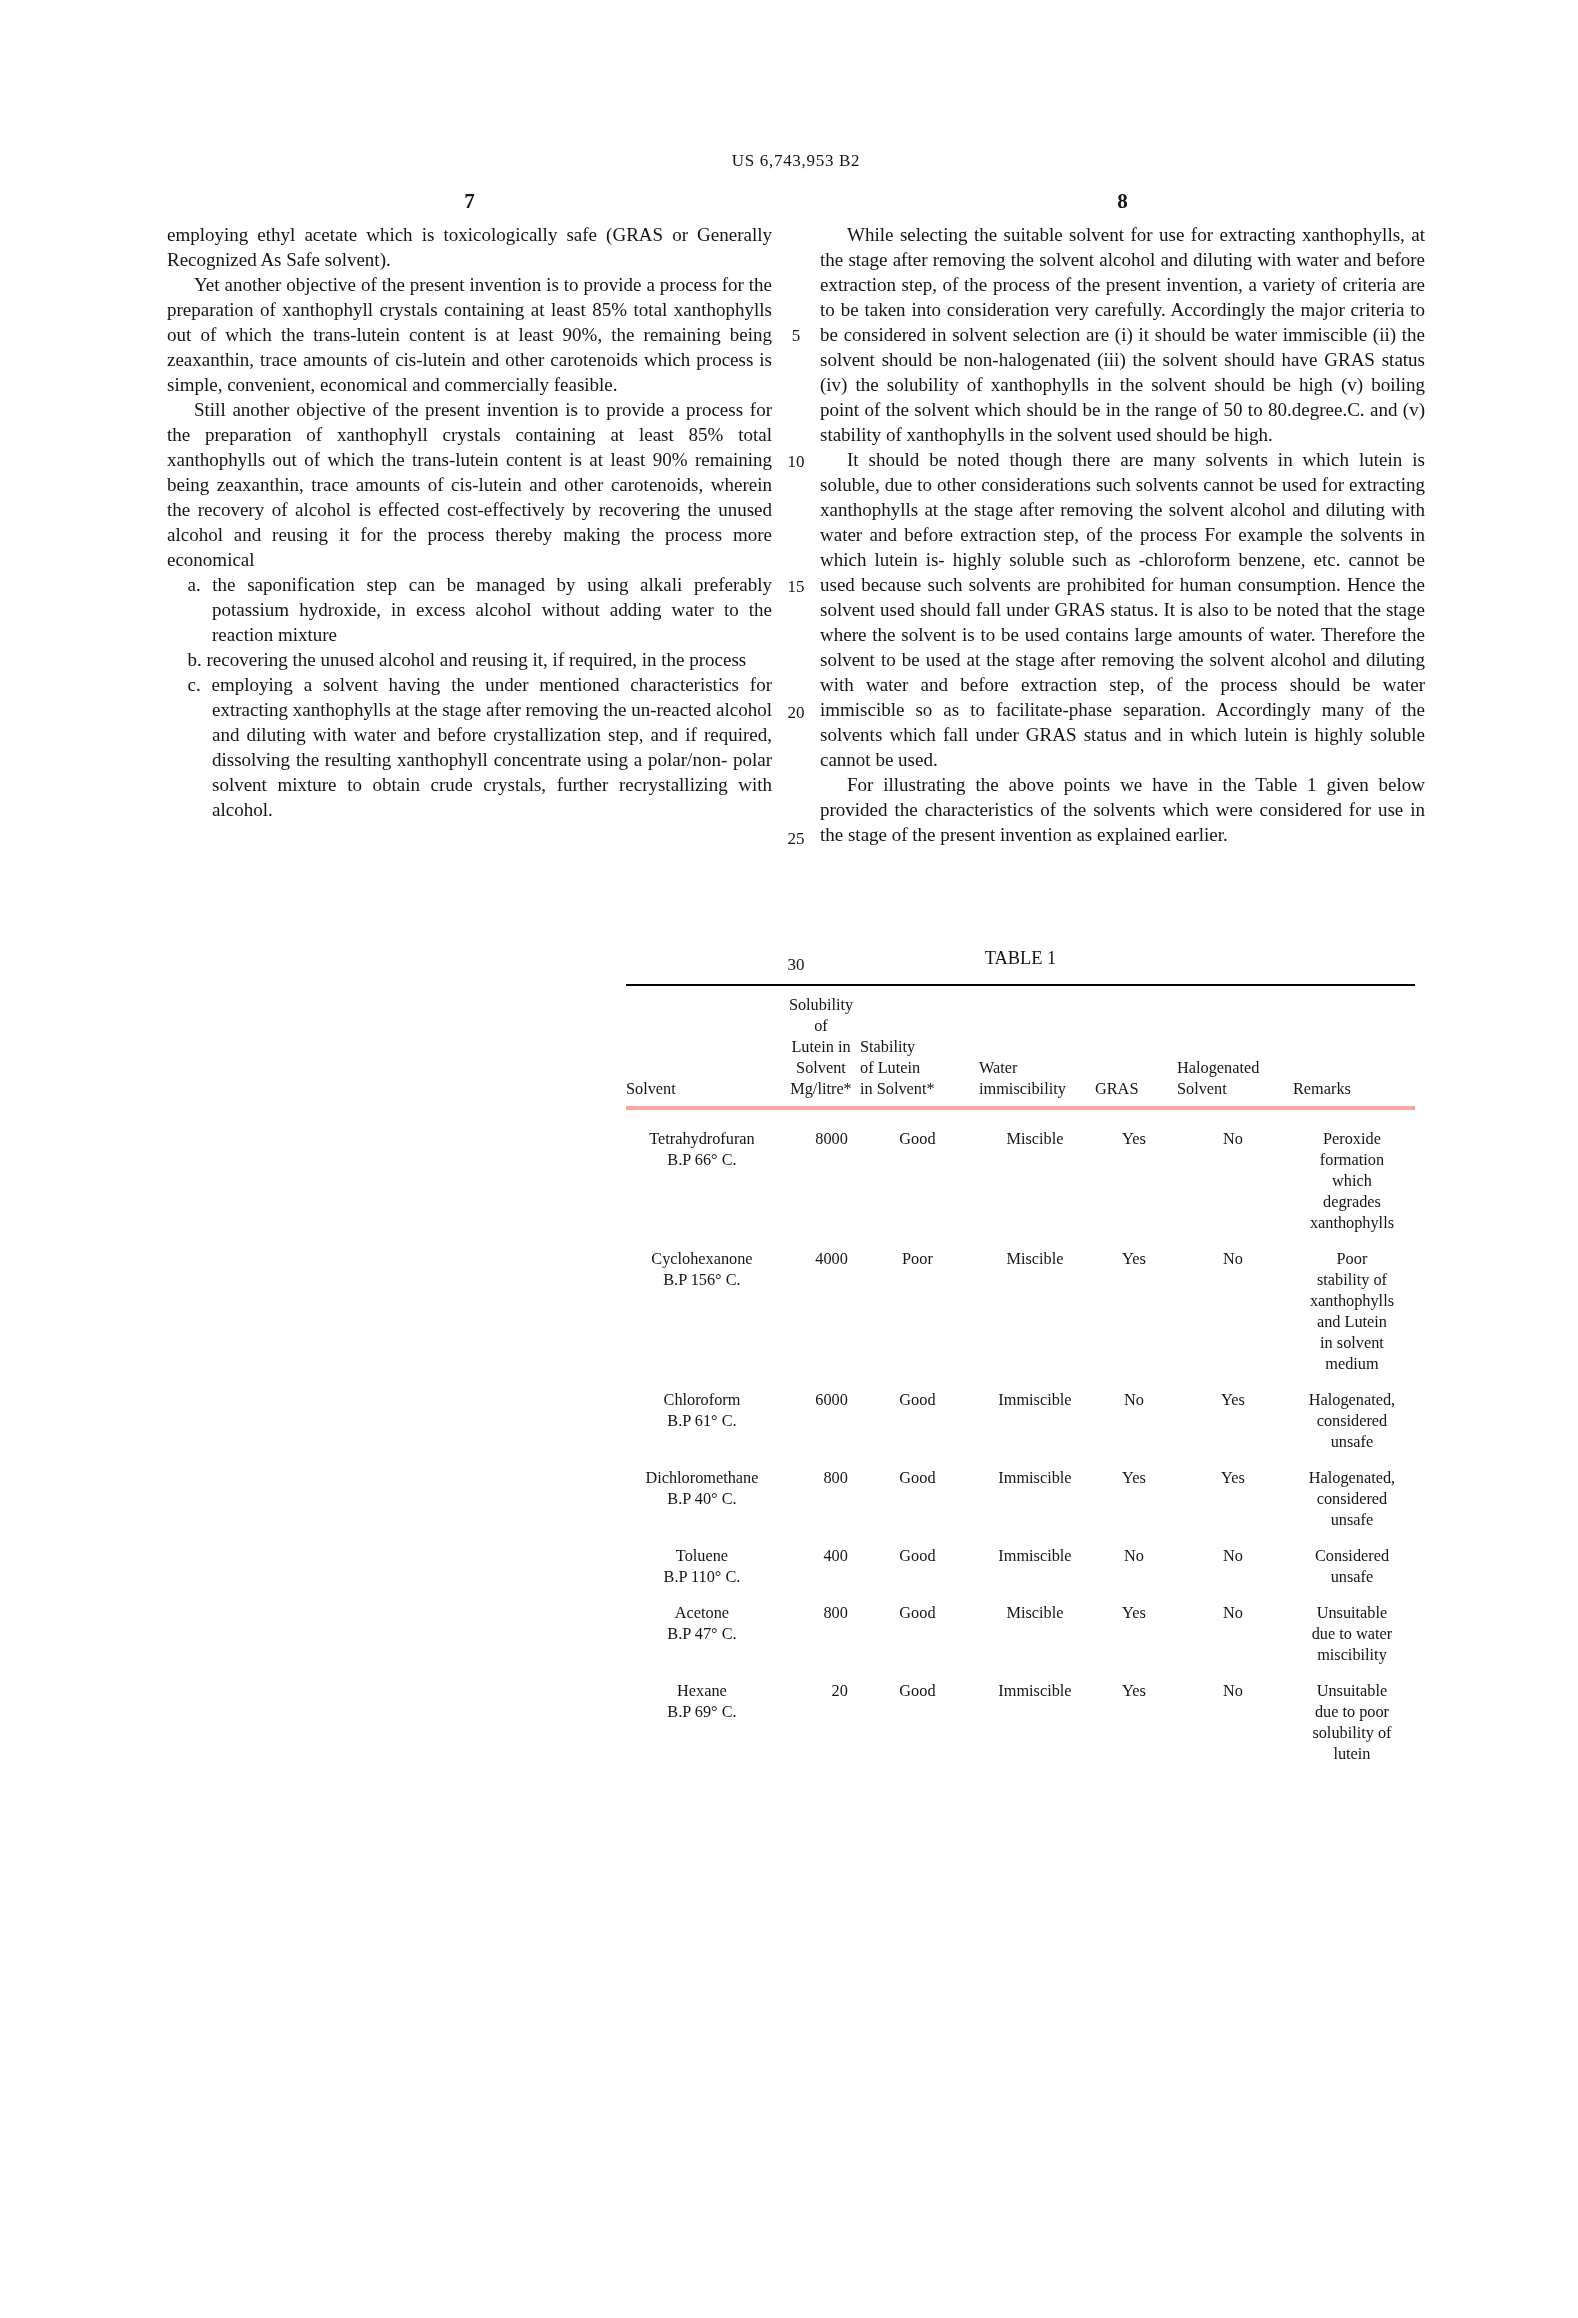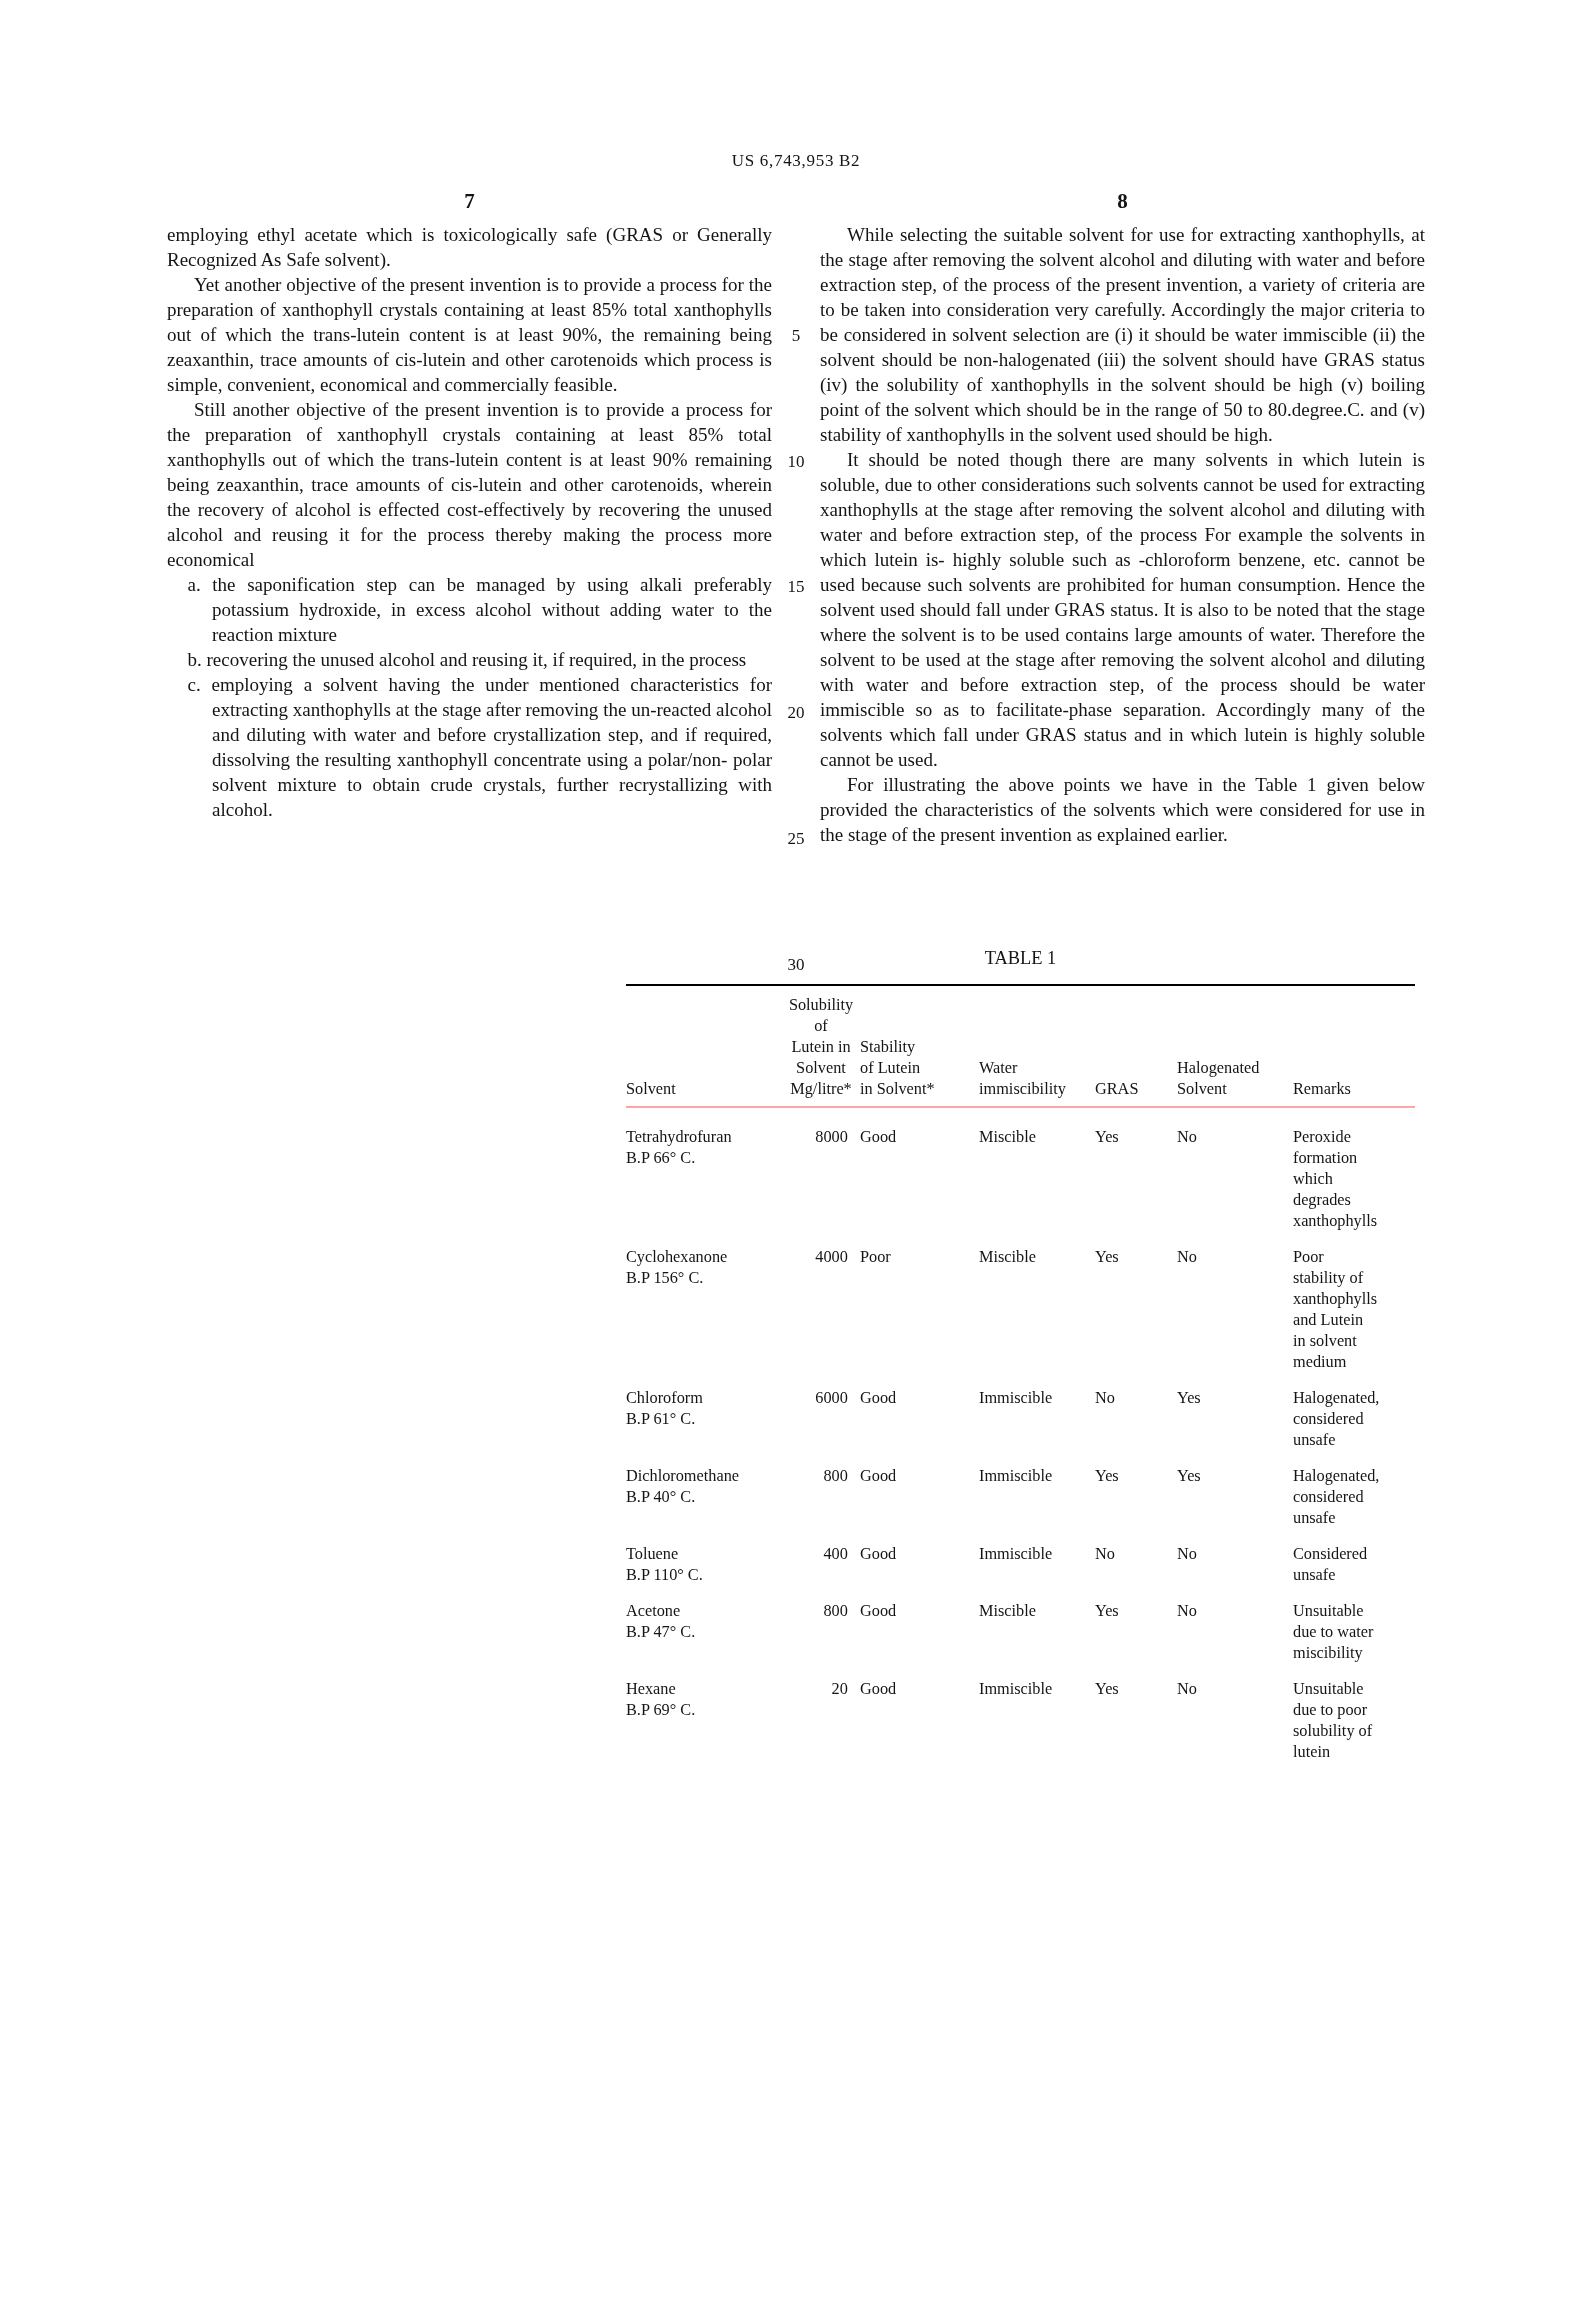--- a/index.html
+++ b/index.html
@@ -47,32 +47,32 @@
     margin-left: 459px;
     margin-top: 101px;
     width: 789px;
     font-size: 16.3px;
     line-height: 21px;
   }
   .table-title { text-align: center; font-size: 18.4px; margin-bottom: 15px; }
 
   table.solvents { border-collapse: collapse; width: 100%; border-top: 2px solid #000; table-layout: fixed; }
   table.solvents thead th {
-    border-bottom: 2px solid #fca5a5;
+    border-bottom: 4px solid #fca5a5;
     vertical-align: bottom;
     font-weight: normal;
     text-align: left;
     white-space: pre-line;
     padding: 8.2px 4.1px 6.8px 0;
     font-family: Liberation Serif, serif;
   }
   table.solvents thead th.c-solubility { text-align: center; padding-right: 0; }
   table.solvents tbody td {
     vertical-align: top;
-    text-align: left;
+    text-align: center;
     padding: 15px 4.1px 0 0;
     white-space: pre-line;
   }
   table.solvents tbody tr:first-child td { padding-top: 17.7px; }
   table.solvents td.c-solubility { text-align: right; padding-right: 12.2px; white-space: normal; }
   table.solvents tbody tr:last-child td { padding-bottom: 5.4px; }
 </style>
 </head>
 <body>
 

